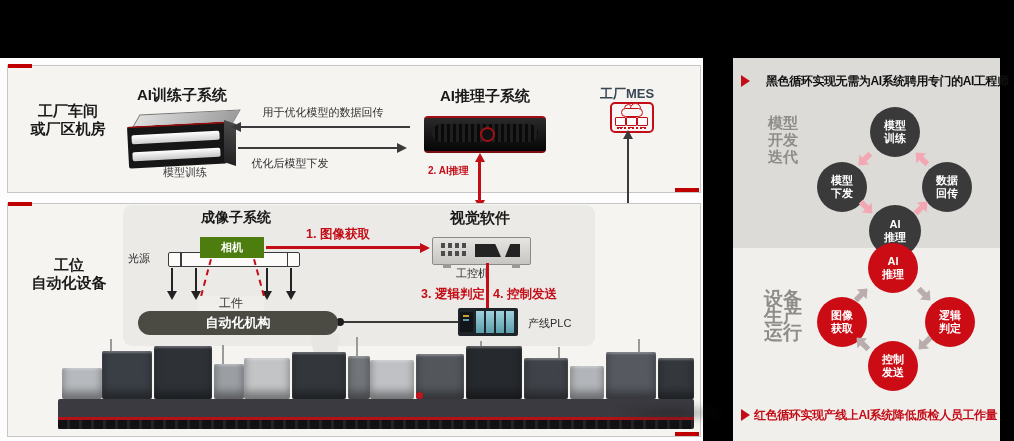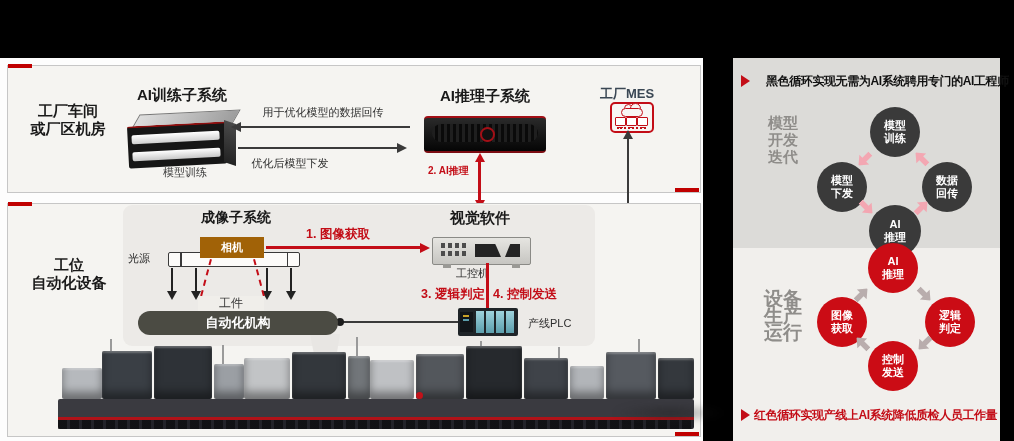--- a/index.html
+++ b/index.html
@@ -129,21 +129,21 @@
     
     <div class="abs" style="left:123px;top:205px;width:472px;height:141px;background:#eceae7;border-radius:9px;"></div>
 
     
     <div class="abs bold nowrap center" style="left:186px;top:209px;width:100px;font-size:14px;">成像子系统</div>
     <div class="abs nowrap" style="left:128px;top:251px;font-size:11px;color:#2e2e2e;">光源</div>
     <div class="abs" style="left:168px;top:252px;width:130px;height:13px;background:#fcfbf9;border:1.5px solid #3a3a3a;border-radius:2px;">
       <div class="abs" style="left:11px;top:0;width:1.5px;height:100%;background:#3a3a3a;"></div>
       <div class="abs" style="right:11px;top:0;width:1.5px;height:100%;background:#3a3a3a;"></div>
     </div>
-    <div class="abs" style="left:200px;top:237px;width:64px;height:21px;background:#a16207;display:flex;align-items:center;justify-content:center;">
+    <div class="abs" style="left:200px;top:237px;width:64px;height:21px;background:#4d7c0f;display:flex;align-items:center;justify-content:center;">
       <span style="color:#fff;font-size:11px;font-weight:bold;">相机</span>
     </div>
 
     
     <div class="abs vline" style="left:171px;top:268px;height:24px;background:#222;"></div>
     <div class="abs tri tri-down" style="left:167px;top:291px;border-top-color:#222;"></div>
     <div class="abs vline" style="left:195px;top:268px;height:24px;background:#222;"></div>
     <div class="abs tri tri-down" style="left:191px;top:291px;border-top-color:#222;"></div>
     <div class="abs vline" style="left:266px;top:268px;height:24px;background:#222;"></div>
     <div class="abs tri tri-down" style="left:262px;top:291px;border-top-color:#222;"></div>

